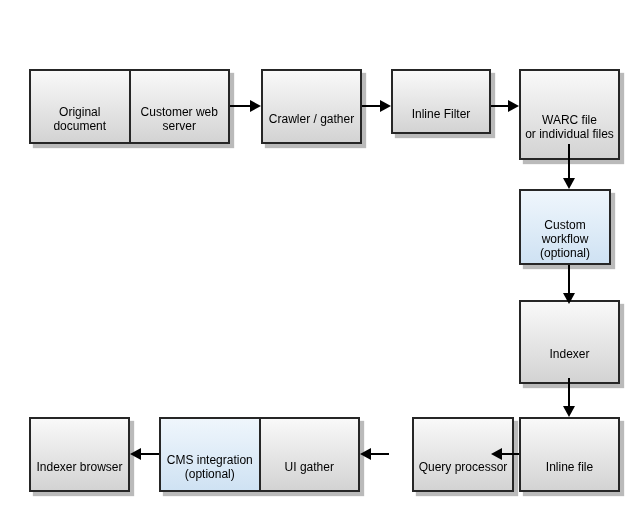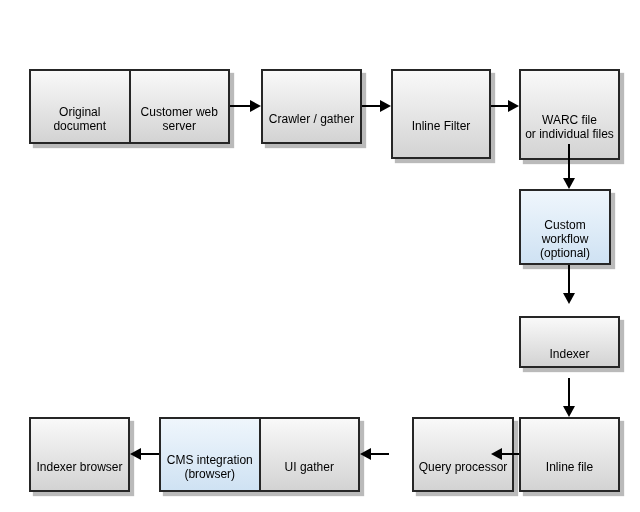--- a/index.html
+++ b/index.html
@@ -75,50 +75,50 @@
     <div class="cell">
       <span class="lbl">Customer web
 server</span>
     </div>
   </div>
 
   <div class="node" style="left:261px; top:69px; width:101px; height:75px;">
     <span class="lbl">Crawler / gather</span>
   </div>
 
-  <div class="node" style="left:391px; top:69px; width:100px; height:90px;">
+  <div class="node" style="left:391px; top:69px; width:100px; height:65px;">
     <span class="lbl">Inline Filter</span>
   </div>
 
   <div class="node" style="left:519px; top:69px; width:101px; height:91px;">
     <span class="lbl">WARC file
 or individual files</span>
   </div>
 
   <div class="node optional" style="left:519px; top:189px; width:92px; height:76px;">
     <span class="lbl">Custom workflow
 (optional)</span>
   </div>
 
-  <div class="node" style="left:519px; top:316px; width:101px; height:52px;">
+  <div class="node" style="left:519px; top:300px; width:101px; height:84px;">
     <span class="lbl">Indexer</span>
   </div>
 
   <div class="node" style="left:519px; top:417px; width:101px; height:75px;">
     <span class="lbl">Inline file</span>
   </div>
 
   <div class="node" style="left:412px; top:417px; width:102px; height:75px;">
     <span class="lbl">Query processor</span>
   </div>
 
   <div class="compound" style="left:159px; top:417px; width:201px; height:75px;">
     <div class="cell optional">
       <span class="lbl">CMS integration
-(browser)</span>
+(optional)</span>
     </div>
     <div class="cell">
       <span class="lbl">UI gather</span>
     </div>
   </div>
 
   <div class="node" style="left:29px; top:417px; width:101px; height:75px;">
     <span class="lbl">Indexer browser</span>
   </div>
 

